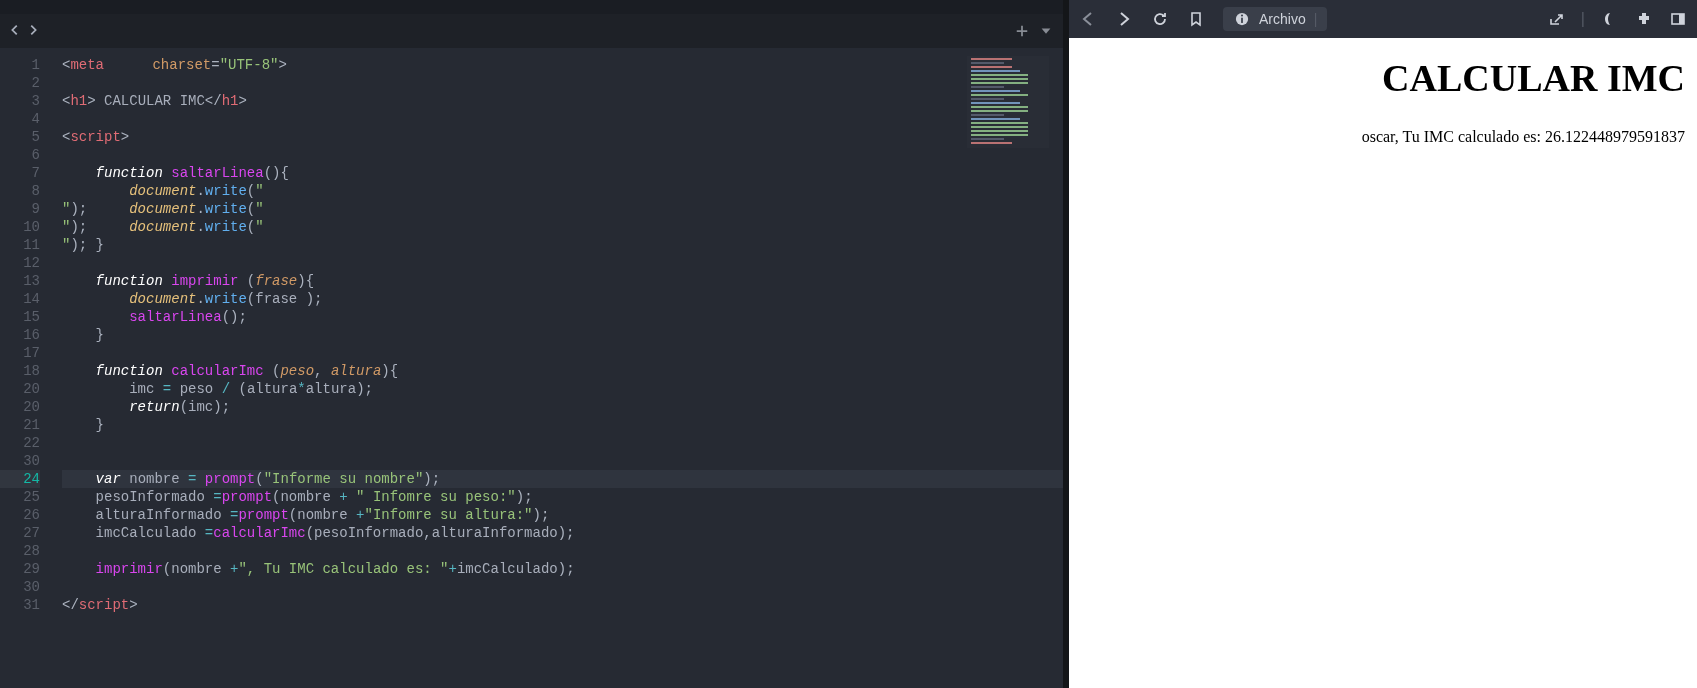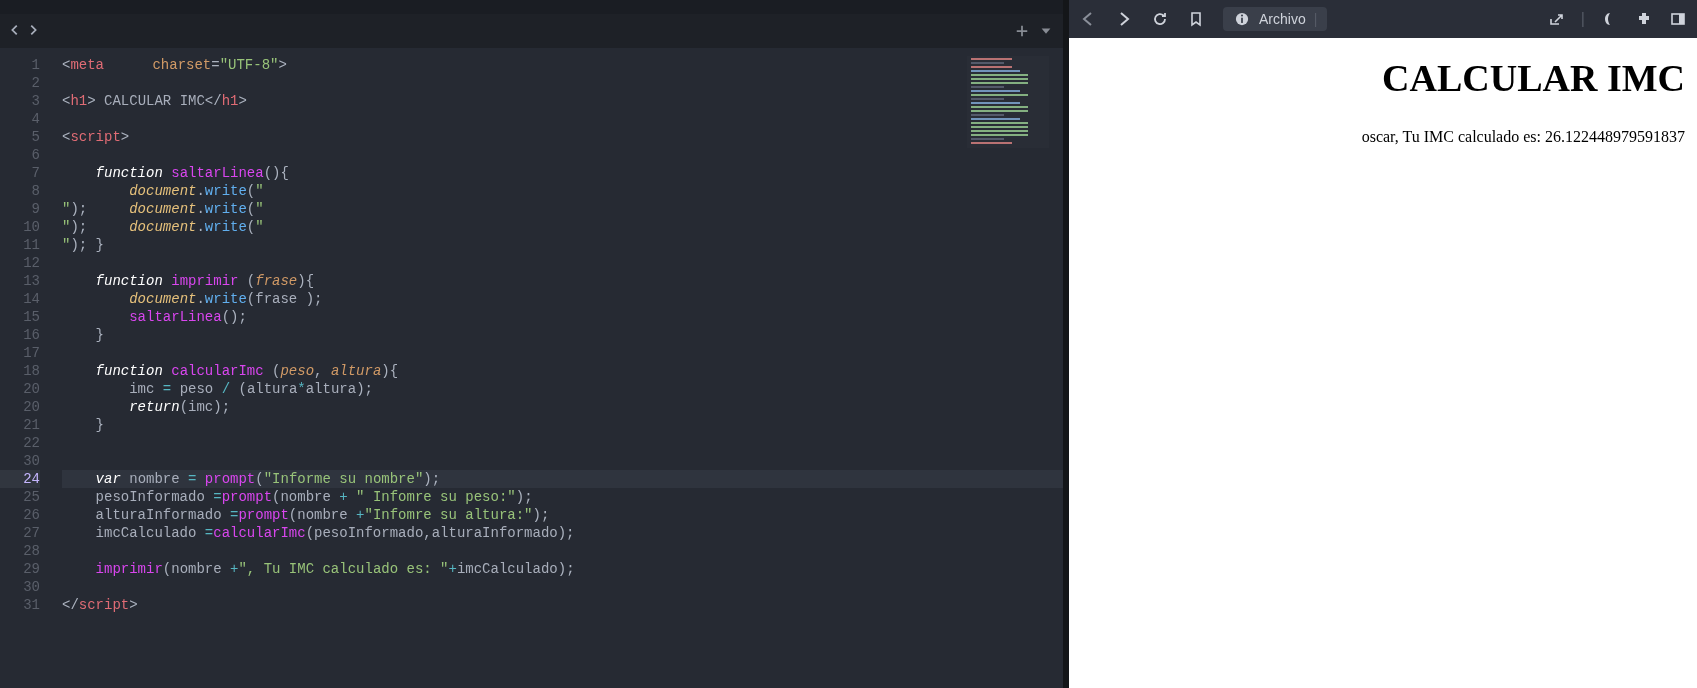--- a/index.html
+++ b/index.html
@@ -83,21 +83,21 @@
 }
 .gutter {
   width: 50px;
   background: #262a33;
   color: #5a5f6a;
   text-align: right;
   padding: 8px 10px 0 0;
   user-select: none;
 }
 .gutter .ln { height: 18px; }
-.gutter .ln.active { background: #31363f; color: #c4b5fd; }
+.gutter .ln.active { background: #31363f; color: #14b8a6; }
 .code-area {
   flex: 1;
   background: #262a33;
   padding: 8px 0 0 12px;
   color: #a8aebb;
   white-space: pre;
   position: relative;
 }
 .code-line { height: 18px; }
 .code-line.active-line { background: #2f343e; }

